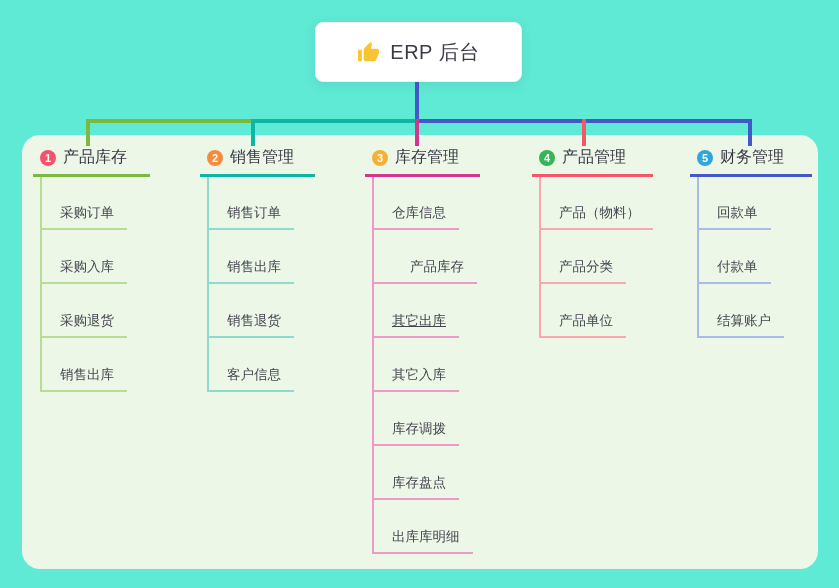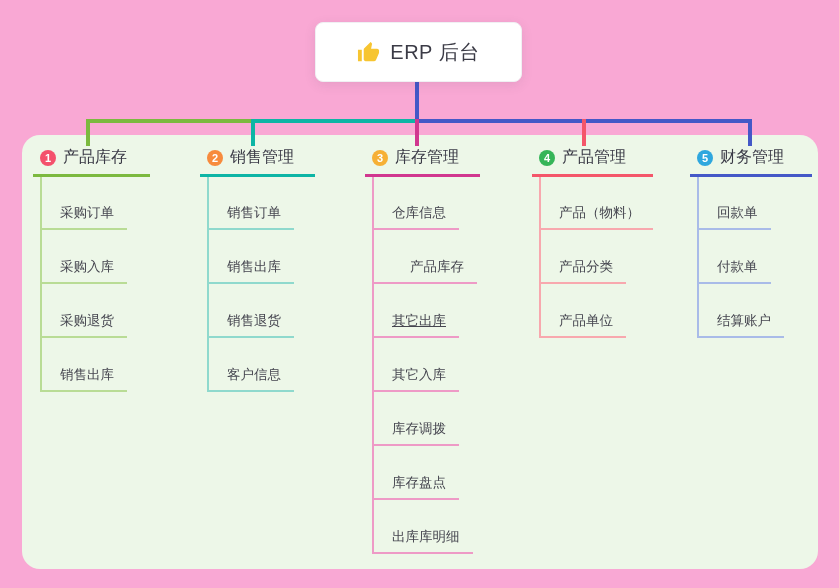--- a/index.html
+++ b/index.html
@@ -6,21 +6,21 @@
   html, body { width: 839px; height: 588px; }
   body {
     font-family: "Liberation Sans", "DejaVu Sans", sans-serif;
     background: #ffffff;
     overflow: hidden;
   }
   #canvas {
     position: relative;
     width: 839px;
     height: 588px;
-    background: #f9a8d4;
+    background: #5eead4;
   }
   .panel {
     position: absolute;
     left: 22px; top: 135px;
     width: 796px; height: 434px;
     background: #edf7e8;
     border-radius: 18px;
   }
   .root-node {
     position: absolute;

